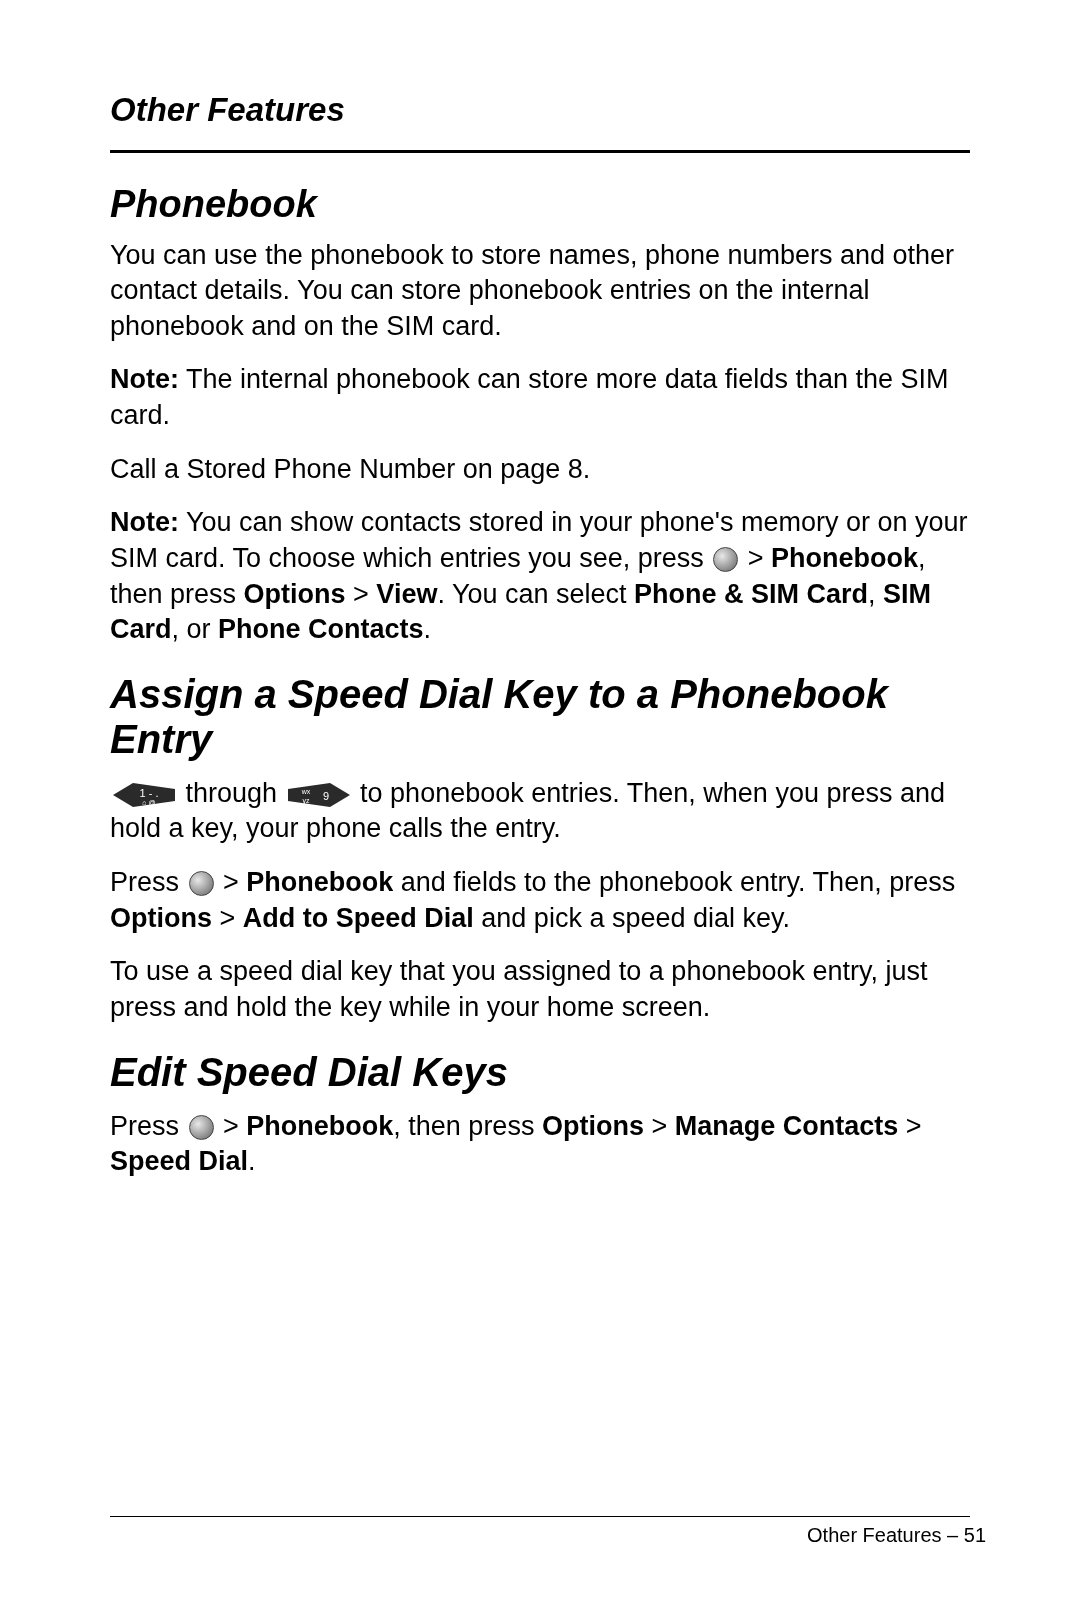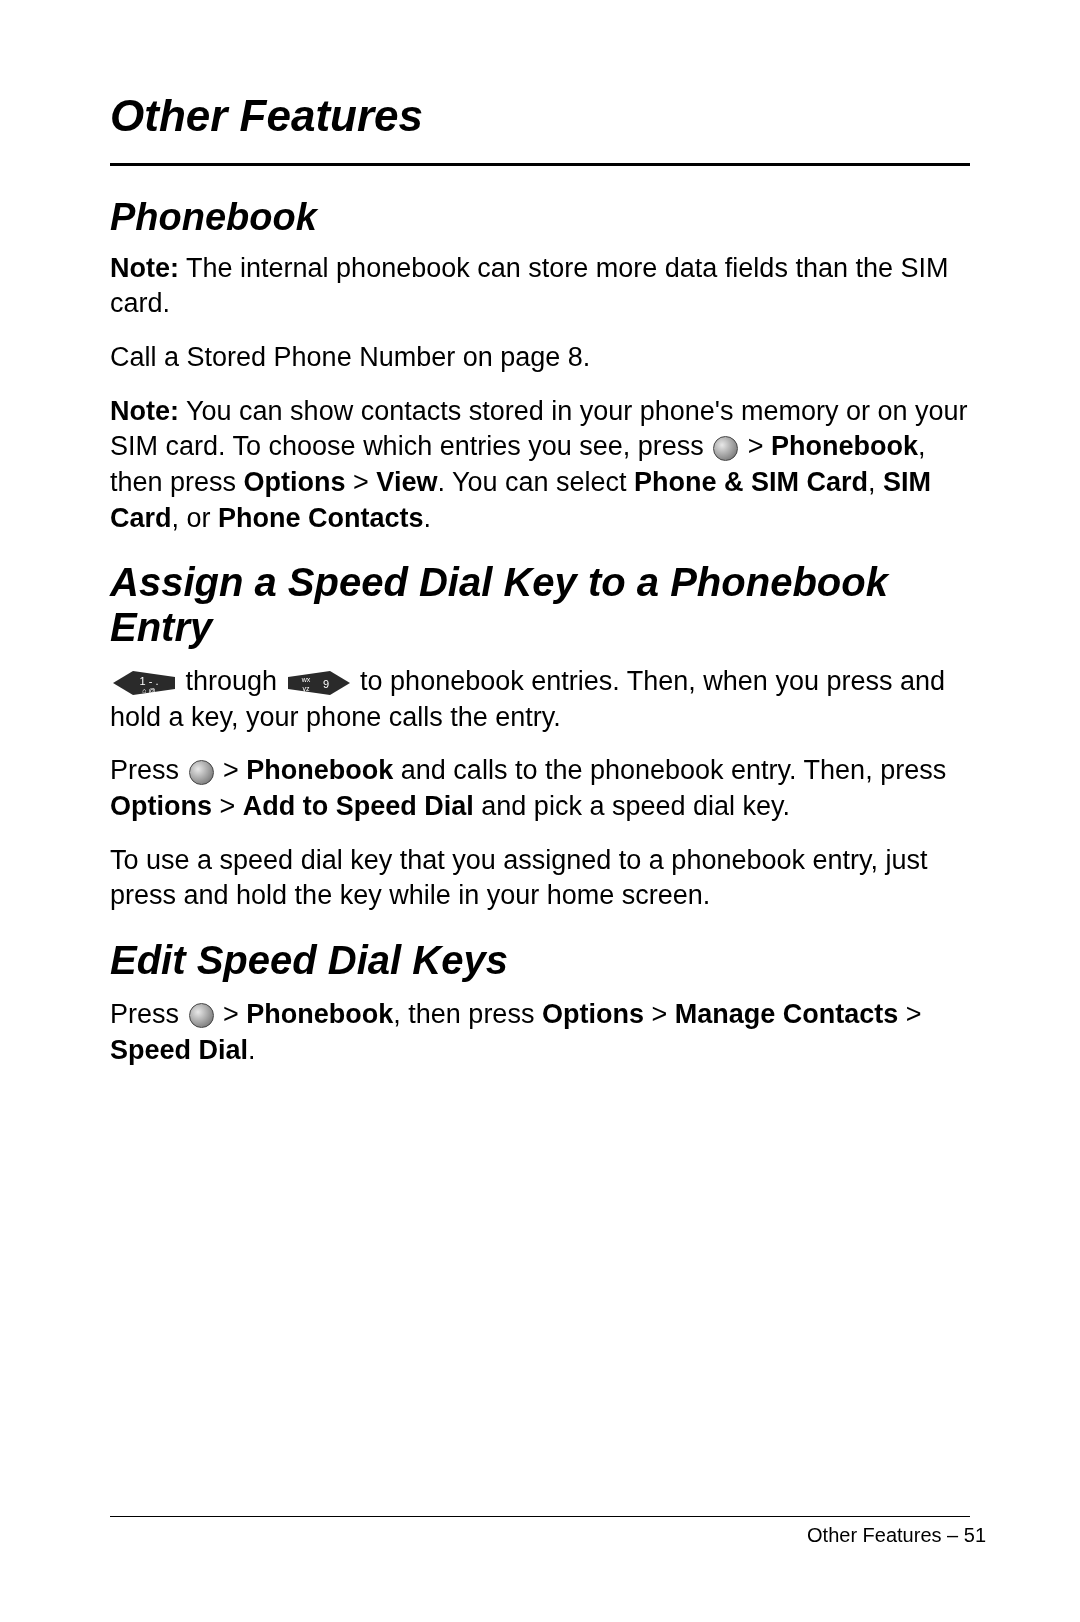--- a/index.html
+++ b/index.html
@@ -10,21 +10,21 @@
       color: #000;
     }
     .page {
       width: 1080px;
       height: 1622px;
       box-sizing: border-box;
       padding: 90px 110px 60px 110px;
       position: relative;
     }
     h1 {
-      font-size: 44px;
+      font-size: 33px;
       font-style: italic;
       font-weight: bold;
       margin: 0 0 8px 0;
       padding-bottom: 12px;
       line-height: 1.2;
     }
     .title-rule {
       border: none;
       border-top: 3px solid #000;
       margin: 0 0 30px 0;
@@ -91,20 +91,21 @@
   </style>
 </head>
 <body>
 
 <div class="page">
   <h1>Other Features</h1>
   <hr class="title-rule">
 
   <h2>Phonebook</h2>
 
+  <p>You can use the phonebook to store names, phone numbers and other contact details. You can store phonebook entries on the internal phonebook and on the SIM card.</p>
 
   <p>
     <span class="bold">Note:</span><span> The internal phonebook can store more data fields than the SIM card.</span>
   </p>
 
 
   <p>Call a Stored Phone Number on page 8.</p>
 
   <p>
     <span class="bold">Note:</span><span> You can show contacts stored in your phone's memory or on your SIM card. To choose which entries you see, press </span><span class="center-key-icon"></span><span> &gt; </span><span class="bold">Phonebook</span><span>, then press </span><span class="bold">Options</span><span> &gt; </span><span class="bold">View</span><span>. You can select </span><span class="bold">Phone &amp; SIM Card</span><span>, </span><span class="bold">SIM Card</span><span>, or </span><span class="bold">Phone Contacts</span><span>.</span>
@@ -123,21 +124,21 @@
       <svg viewBox="0 0 62 24">
         <polygon points="0,6 42,0 62,12 42,24 0,18" fill="#2a2a2a"></polygon>
         <text x="18" y="11" fill="#fff" font-size="7" font-family="Arial" text-anchor="middle">wx</text>
         <text x="18" y="20" fill="#fff" font-size="7" font-family="Arial" text-anchor="middle">yz</text>
         <text x="38" y="17" fill="#fff" font-size="11" font-family="Arial" text-anchor="middle">9</text>
       </svg>
     </span><span> to phonebook entries. Then, when you press and hold a key, your phone calls the entry.</span>
   </p>
 
   <p>
-    <span>Press </span><span class="center-key-icon"></span><span> &gt; </span><span class="bold">Phonebook</span><span> and calls to the phonebook entry. Then, press </span><span class="bold">Options</span><span> &gt; </span><span class="bold">Add to Speed Dial</span><span> and pick a speed dial key.</span>
+    <span>Press </span><span class="center-key-icon"></span><span> &gt; </span><span class="bold">Phonebook</span><span> and fields to the phonebook entry. Then, press </span><span class="bold">Options</span><span> &gt; </span><span class="bold">Add to Speed Dial</span><span> and pick a speed dial key.</span>
   </p>
 
 
   <p>To use a speed dial key that you assigned to a phonebook entry, just press and hold the key while in your home screen.</p>
 
   <h3>Edit Speed Dial Keys</h3>
 
   <p>
     <span>Press </span><span class="center-key-icon"></span><span> &gt; </span><span class="bold">Phonebook</span><span>, then press </span><span class="bold">Options</span><span> &gt; </span><span class="bold">Manage Contacts</span><span> &gt; </span><span class="bold">Speed Dial</span><span>.</span>
   </p>

